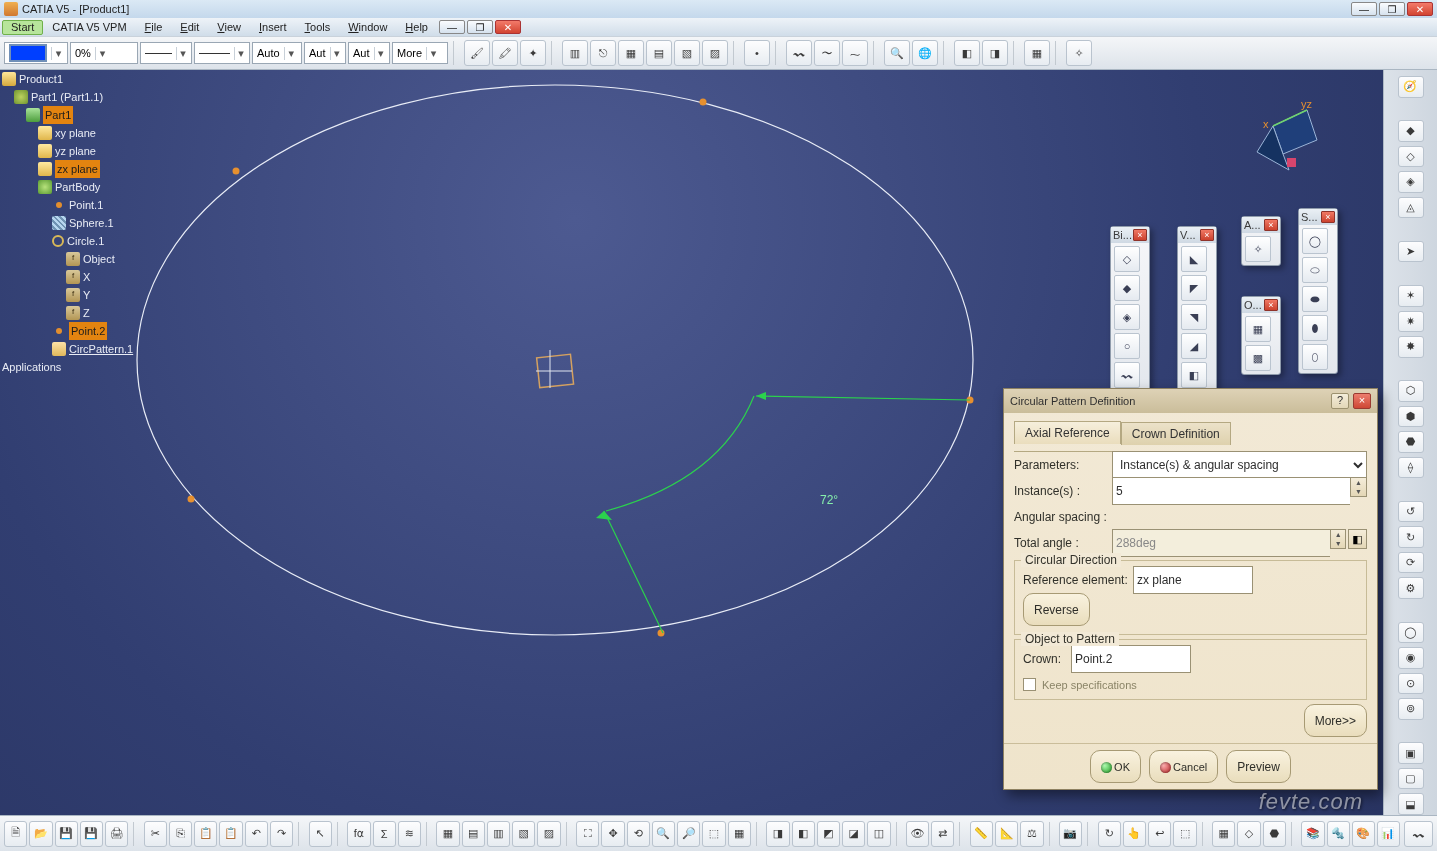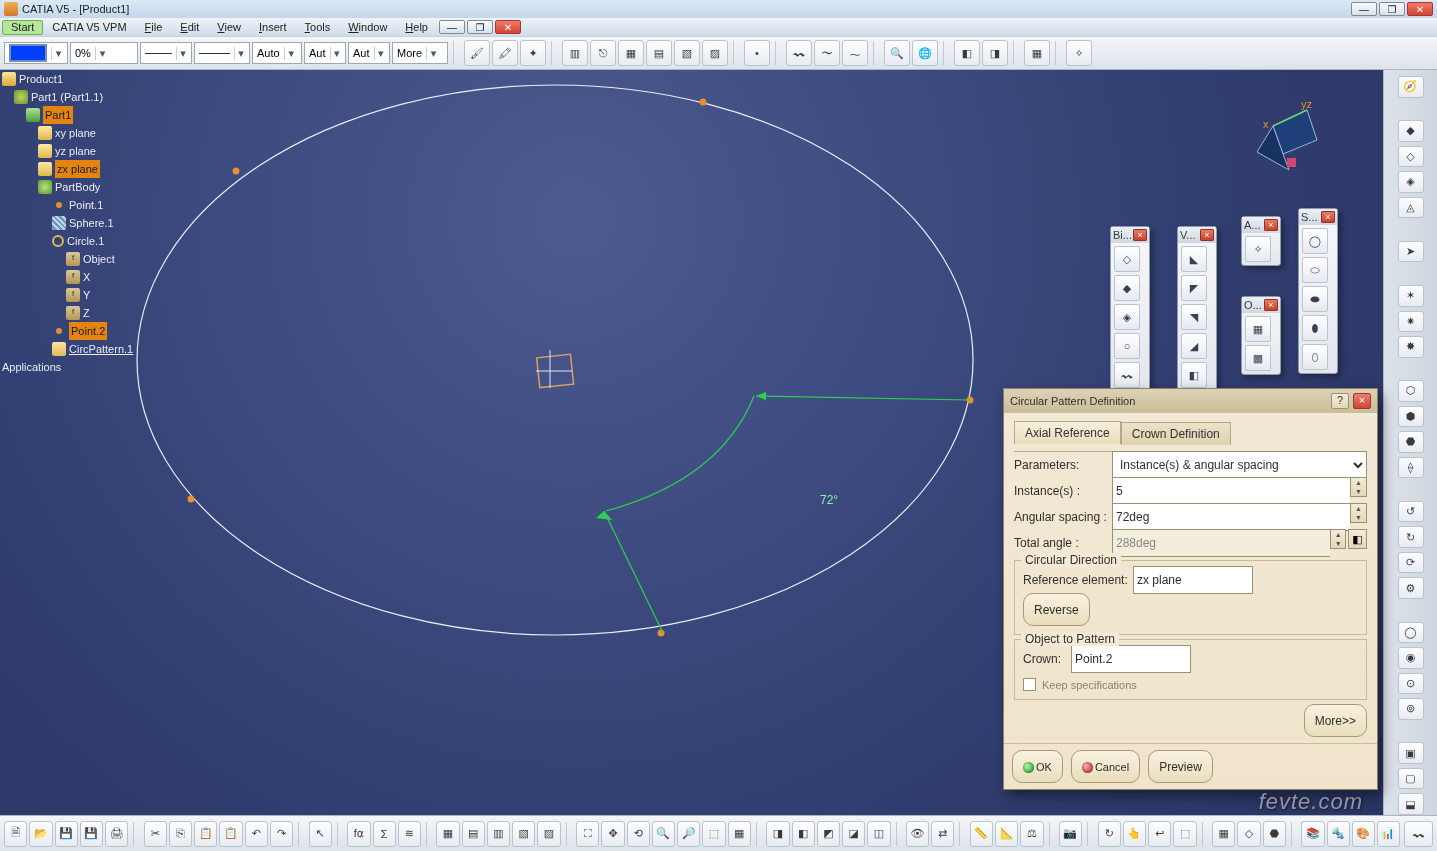--- a/index.html
+++ b/index.html
@@ -77,21 +77,21 @@
 .spinbox { display: flex; }
 .spinbox input { border-right: none; }
 .spin { width: 18px; height: 20px; border: 1px solid #9a9174; background: linear-gradient(#f4ecd9,#e4d7b6); display: flex; flex-direction: column; }
 .spin span { flex: 1; font-size: 7px; line-height: 9px; text-align: center; color: #555; }
 .pick { width: 22px; height: 20px; border: 1px solid #9a9174; background: linear-gradient(#f4ecd9,#e4d7b6); margin-left: 2px; display: flex; align-items: center; justify-content: center; }
 .group { border: 1px solid #c7bb97; margin-top: 4px; padding: 6px 8px 8px; position: relative; }
 .group .gtitle { position: absolute; top: -8px; left: 6px; background: linear-gradient(#f2e9d6,#f2e9d6); padding: 0 4px; color: #34332b; font-size: 12px; }
 .dbtn { height: 33px; padding: 0 10px; border: 1px solid #a79a74; background: linear-gradient(#f9f2df,#e9ddbc); border-radius: 10px; font-size: 12px; color: #2e2e29; }
 .chk { display: flex; align-items: center; gap: 6px; font-size: 12px; color: #8a8467; margin-top: 6px; }
 .chk .box { width: 13px; height: 13px; border: 1px solid #9a9174; background: #fff; }
-.dlg-foot { display: flex; justify-content: flex-start; gap: 8px; padding: 6px 8px; align-items: center; }
+.dlg-foot { display: flex; justify-content: center; gap: 8px; padding: 6px 8px; align-items: center; }
 .morebtn { margin-left: auto; }
 .led { width: 11px; height: 11px; border-radius: 50%; display: inline-block; margin-right: 2px; vertical-align: middle; box-shadow: inset 0 0 3px rgba(0,0,0,.5); }
 .led.g { background: radial-gradient(circle at 30% 30%,#b2ffb3,#1d9b1f); }
 .led.r { background: radial-gradient(circle at 30% 30%,#ffb2b2,#b62020); }
 
 
 .btoolbar { position: absolute; left: 0; right: 0; bottom: 0; height: 36px; background: linear-gradient(#f4f6f8,#dde3ea); border-top: 1px solid #aab6c2; display: flex; align-items: center; padding: 0 4px; gap: 2px; }
 
 
 .compass { position: absolute; right: 110px; top: 90px; width: 90px; height: 90px; }
@@ -433,27 +433,20 @@
       <div class="ctl spinbox">
           <input value="5" style="">
           <div class="spin">
             <span>▲</span>
             <span>▼</span>
           </div>
         </div>
     </div>
     <div class="row">
       <span class="lbl">Angular spacing :</span>
-      <div class="ctl spinbox">
-          <input value="72deg" style="">
-          <div class="spin">
-            <span>▲</span>
-            <span>▼</span>
-          </div>
-        </div>
     </div>
     <div class="row">
       <span class="lbl">Total angle :</span>
       <div class="ctl spinbox">
           <input disabled="" value="288deg" style="">
           <div class="spin">
             <span>▲</span>
             <span>▼</span>
           </div>
           <span class="pick">◧</span>

